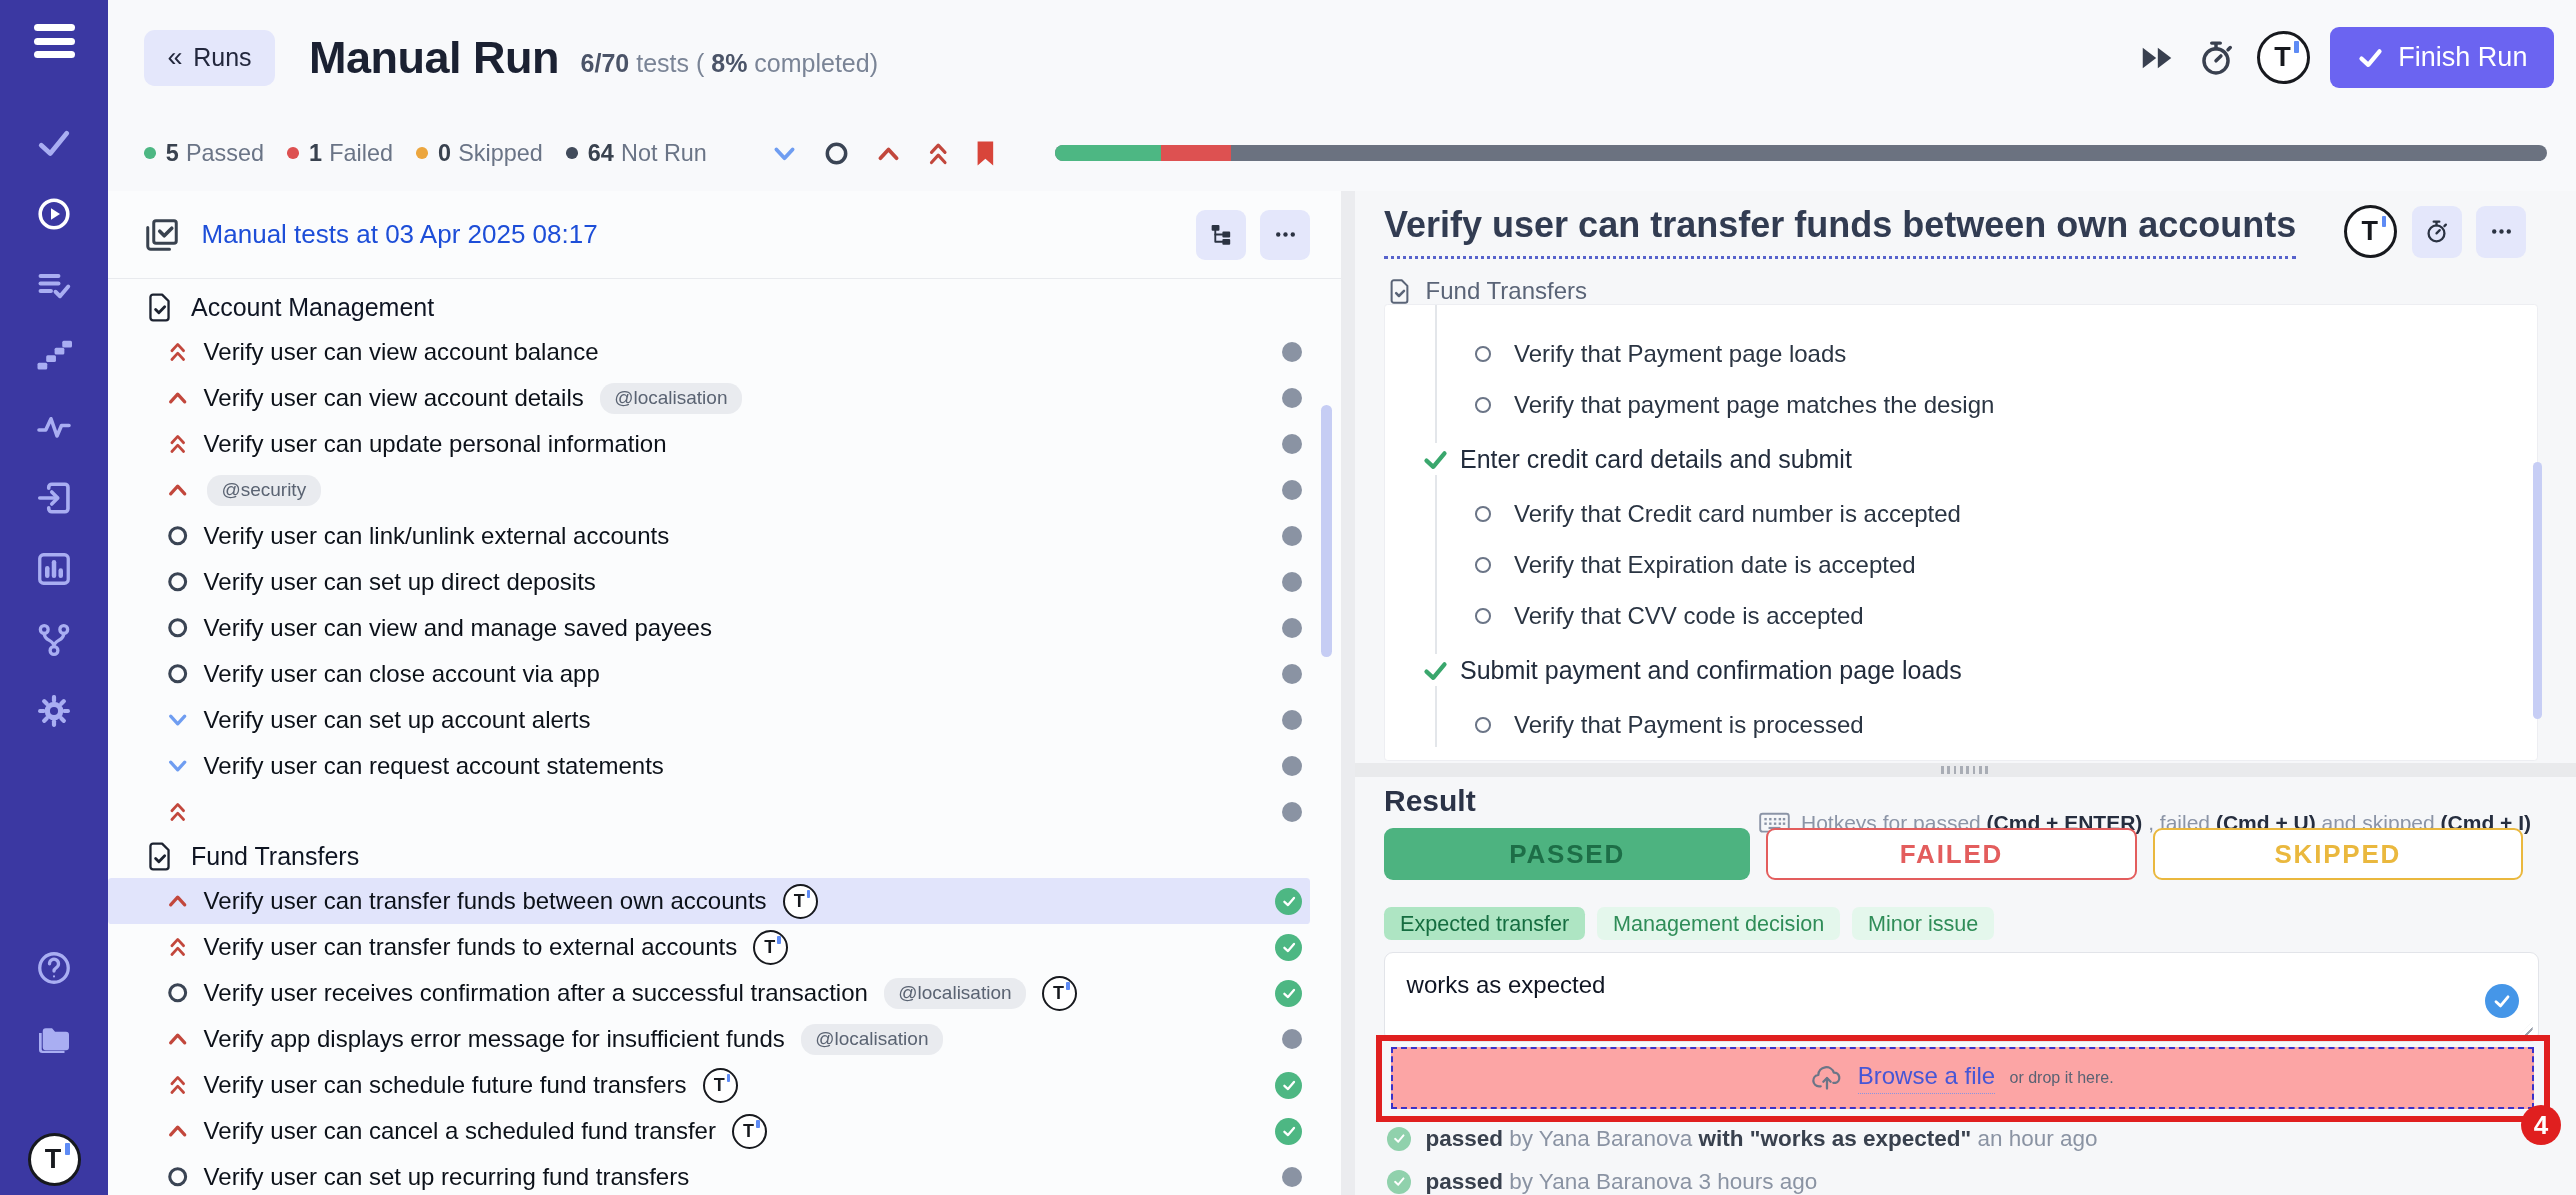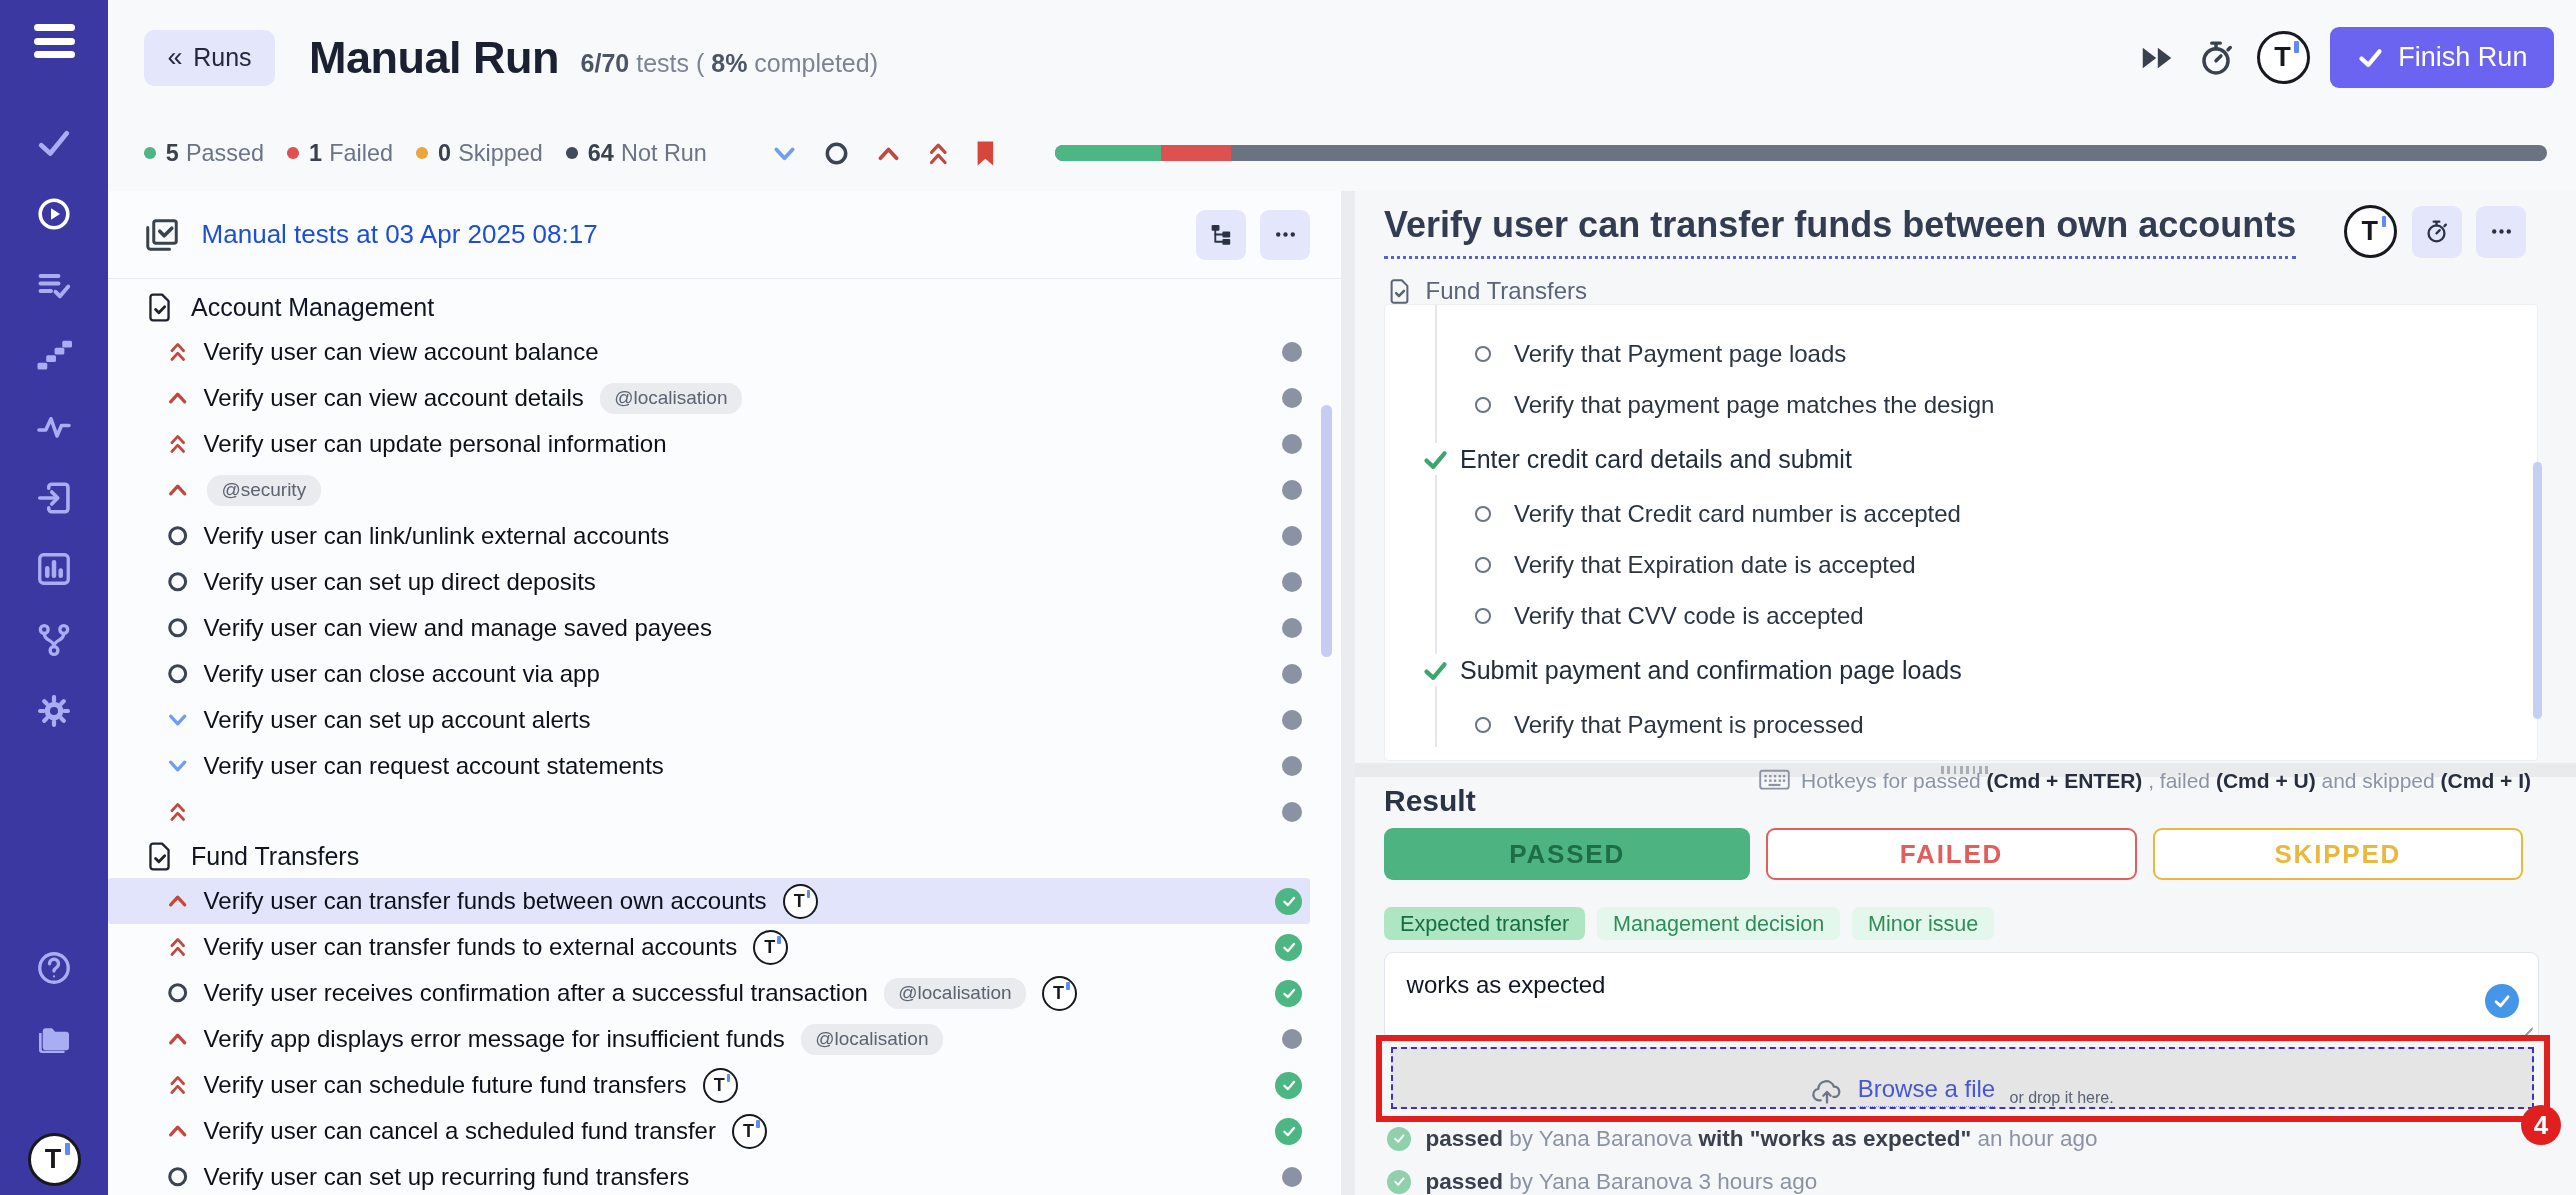--- a/index.html
+++ b/index.html
@@ -105,21 +105,21 @@
   .step-check{display:flex;align-items:center;height:58px;padding-left:34px;position:relative;z-index:1}
   .step-check .ck{width:32px;height:32px;background:#fff;color:#3aa76d;display:flex;align-items:center;justify-content:center;margin-right:9px;flex:none}
   .step-check .ck svg{width:27px;height:27px}
   .step-check .stxt{font-size:25px;color:#222c3c}
   .steps-scroll{position:absolute;left:1178px;top:271px;width:9px;height:257px;background:#c7cef5;border-radius:4.5px;cursor:pointer}
 
   .h-divider{position:absolute;left:0;right:0;top:572px;height:14.4px;background:#e9eaec;display:flex;align-items:center;justify-content:center;cursor:row-resize}
   .h-divider .handle{width:50px;height:8px;background:repeating-linear-gradient(90deg,#a9adb5 0 2.7px,transparent 2.7px 6.3px)}
 
   .result-head{position:absolute;left:29px;top:593px;margin:0;font-size:30px;font-weight:700;color:#2b3347}
-  .hotkeys{position:absolute;right:45px;top:578px;display:flex;align-items:flex-start;gap:10.8px;font-size:21px;color:#8b94a6}
+  .hotkeys{position:absolute;right:45px;top:620px;display:flex;align-items:center;gap:10.8px;font-size:21px;color:#8b94a6}
   .hotkeys .kb{width:31px;height:21.6px;color:#8b94a6}
   .hotkeys b{color:#262e3f}
 
   .verdicts{position:absolute;left:29px;top:637px;width:1139px;display:flex;gap:16px}
   .vbtn{flex:1;height:52px;border-radius:9px;border:none;font-family:inherit;font-size:26px;font-weight:700;
         letter-spacing:1.8px;display:flex;align-items:center;justify-content:center;cursor:pointer;box-sizing:border-box}
   .vbtn.passed{background:#4db380;color:#1d6e47}
   .vbtn.failed{background:#fff;border:2.7px solid #e35d5d;color:#e35d5d}
   .vbtn.skipped{background:#fff;border:2.7px solid #eab83e;color:#eab83e}
 
@@ -132,22 +132,22 @@
            border:0.9px solid #e2e4e9;border-radius:9px;box-sizing:border-box}
   .comment textarea{width:100%;height:100%;border:none;outline:none;resize:none;background:transparent;
            font-family:inherit;font-size:24px;color:#0f1523;padding:18px 21.6px;box-sizing:border-box}
   .resize-grip{position:absolute;right:5.4px;bottom:4.5px;width:14.4px;height:14.4px;
        background:repeating-linear-gradient(315deg,#9aa1ad 0 1.8px,transparent 1.8px 5.4px);
        clip-path:polygon(100% 0,100% 100%,0 100%)}
   .submit-circle{position:absolute;left:1130px;top:793px;width:34px;height:34px;border:none;border-radius:50%;
            background:#4596e8;color:#fff;display:flex;align-items:center;justify-content:center;cursor:pointer;z-index:3}
   .submit-circle svg{width:18px;height:18px}
 
-  .dropzone{position:absolute;left:36px;top:856px;width:1139px;height:58px;background:#e5e5e5;
-            border:2.7px dashed #3a31c9;display:flex;align-items:flex-end;justify-content:center;gap:14.4px;cursor:pointer;z-index:2}
+  .dropzone{position:absolute;left:36px;top:856px;width:1139px;height:58px;background:#fca5a5;
+            border:2.7px dashed #3a31c9;display:flex;align-items:center;justify-content:center;gap:14.4px;cursor:pointer;z-index:2}
   .dropzone .cloud{width:32px;height:29px;color:#6b7587}
   .dropzone .browse{font-size:24px;color:#4656d6;text-decoration:none;border-bottom:1.8px dotted #8a94e0;padding-bottom:2.7px;cursor:pointer}
   .dropzone .droptext{font-size:16px;color:#596273}
 
   .annot{position:absolute;left:21px;top:844px;width:1174px;height:87px;border:6.3px solid #e01f1f;
          box-sizing:border-box;z-index:6;pointer-events:none}
   .annot-badge{position:absolute;left:1166px;top:914px;width:40px;height:40px;border-radius:50%;background:#e01f1f;
          color:#fff;font-size:26px;font-weight:700;display:flex;align-items:center;justify-content:center;z-index:7}
 
   .history{position:absolute;left:32px;top:926px;z-index:1}

